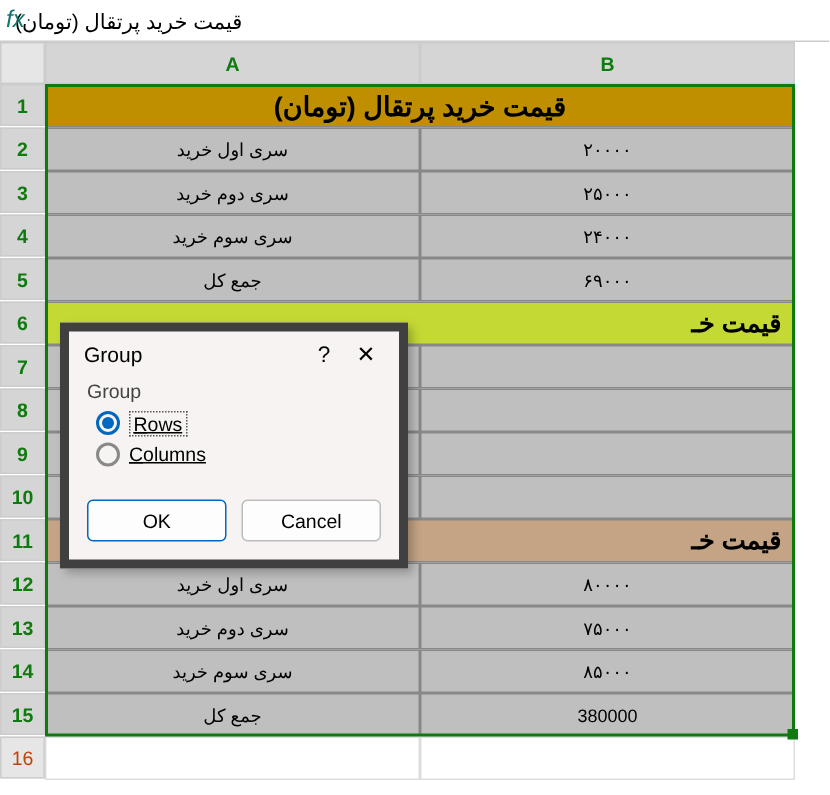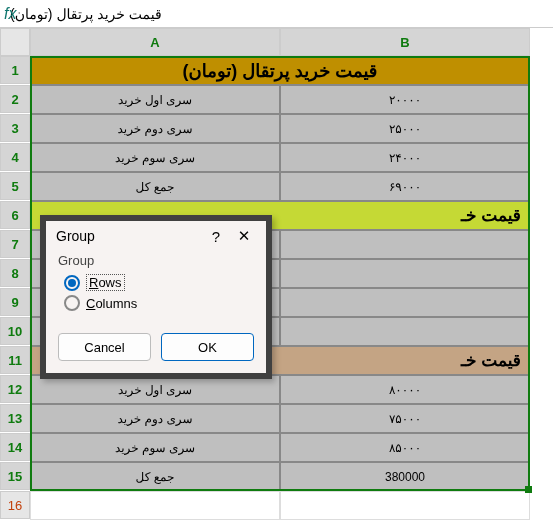--- a/index.html
+++ b/index.html
@@ -118,23 +118,24 @@
   .dlg-title .help, .dlg-title .close {
     width: 28px;
     text-align: center;
     font-size: 15px;
     cursor: pointer;
   }
   .dlg-body { padding: 4px 12px 8px 12px; }
   .dlg-group-label { margin-bottom: 6px; color:#444; }
   .radio-row {
     display: flex;
-    align-items: flex-end;
+    align-items: flex-start;
     gap: 6px;
     margin: 4px 0 4px 6px;
+    text-decoration: underline;
   }
   .radio {
     width: 16px; height: 16px;
     border: 2px solid #888;
     border-radius: 50%;
     display: inline-flex;
     align-items: center;
     justify-content: center;
   }
   .radio.checked { border-color: #0067c0; }
@@ -240,16 +241,16 @@
           <span class="dot"></span>
         </span>
       <span class="radio-label focus-box"><span class="u">R</span><span>ows</span></span>
     </div>
     <div class="radio-row">
       <span class="radio"></span>
       <span class="radio-label"><span class="u">C</span><span>olumns</span></span>
     </div>
   </div>
   <div class="dlg-buttons">
+    <div class="btn">OK</div>
     <div class="btn secondary">Cancel</div>
-    <div class="btn">OK</div>
   </div>
 </div>
 
 </body></html>

